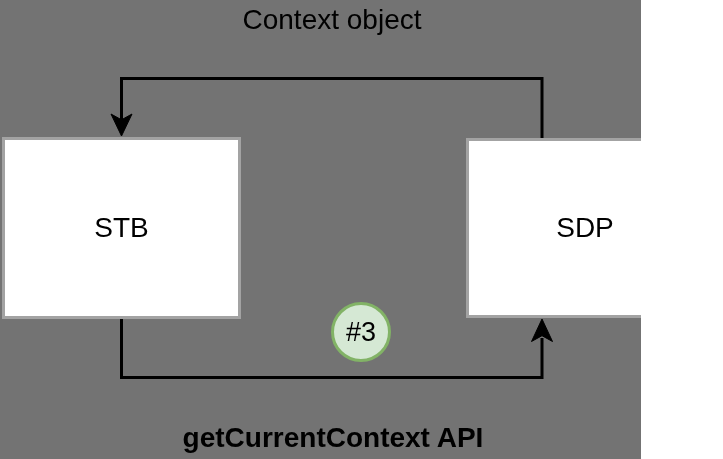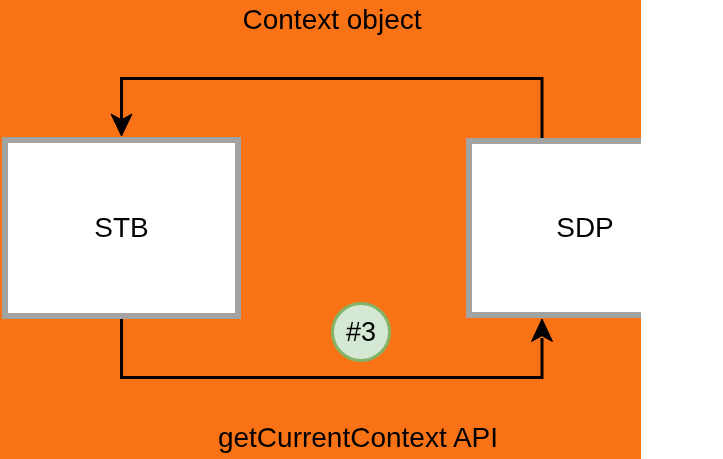--- a/index.html
+++ b/index.html
@@ -5,21 +5,21 @@
   html, body {
     margin: 0;
     padding: 0;
     background: #ffffff;
     font-family: "Liberation Sans", sans-serif;
   }
   .canvas {
     position: relative;
     width: 641px;
     height: 459px;
-    background: #f97316;
+    background: #737373;
     overflow: hidden;
   }
   .edges-layer {
     position: absolute;
     left: 0;
     top: 0;
     width: 723px;
     height: 459px;
   }
   .edge {
@@ -30,40 +30,40 @@
   }
   .arrowhead {
     fill: #000000;
     stroke: #000000;
     stroke-width: 1;
   }
   .node {
     position: absolute;
     box-sizing: border-box;
     background: #ffffff;
-    border: 6px solid #a3a3a3;
+    border: 3px solid #a3a3a3;
     display: flex;
     align-items: center;
     justify-content: center;
     font-size: 28px;
     color: #000000;
     white-space: nowrap;
   }
   .node-stb { left: 2px;   top: 137px; width: 239px; height: 182px; }
   .node-sdp { left: 466px; top: 138px; width: 238px; height: 180px; }
   .edge-label {
     position: absolute;
     width: 400px;
     text-align: center;
     font-size: 28px;
     color: #000000;
     white-space: nowrap;
   }
   .label-top    { left: 132px; top: 4px;   }
-  .label-bottom { left: 158px; top: 422px; }
+  .label-bottom { left: 133px; top: 422px; font-weight: bold; }
   .badge {
     position: absolute;
     left: 331px;
     top: 302px;
     width: 60px;
     height: 60px;
     box-sizing: border-box;
     border-radius: 50%;
     background: #d5e8d4;
     border: 3px solid #82b366;

